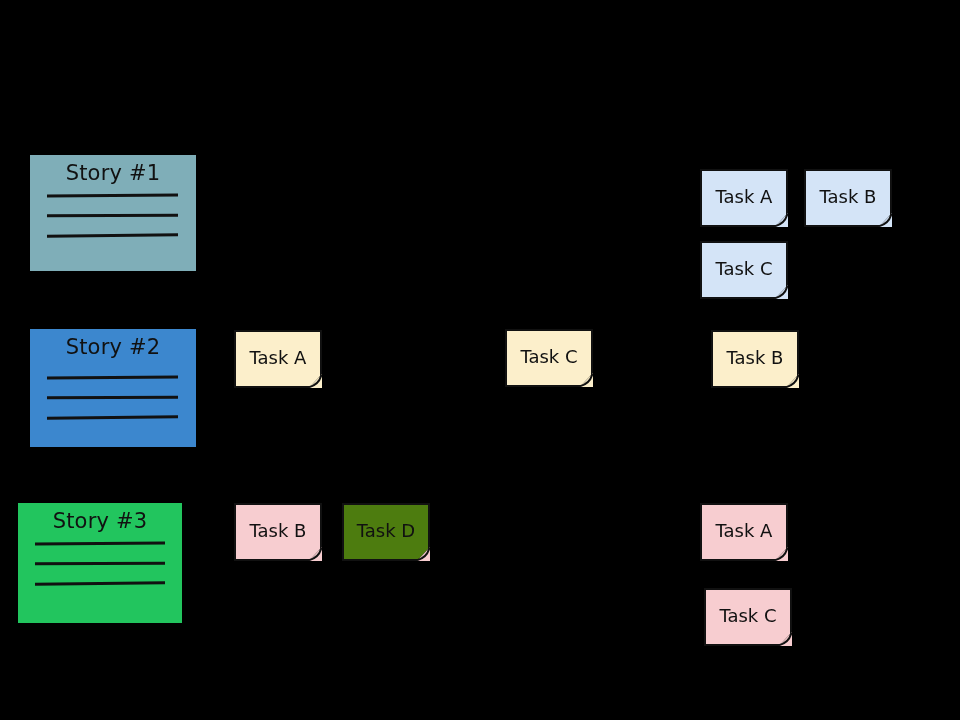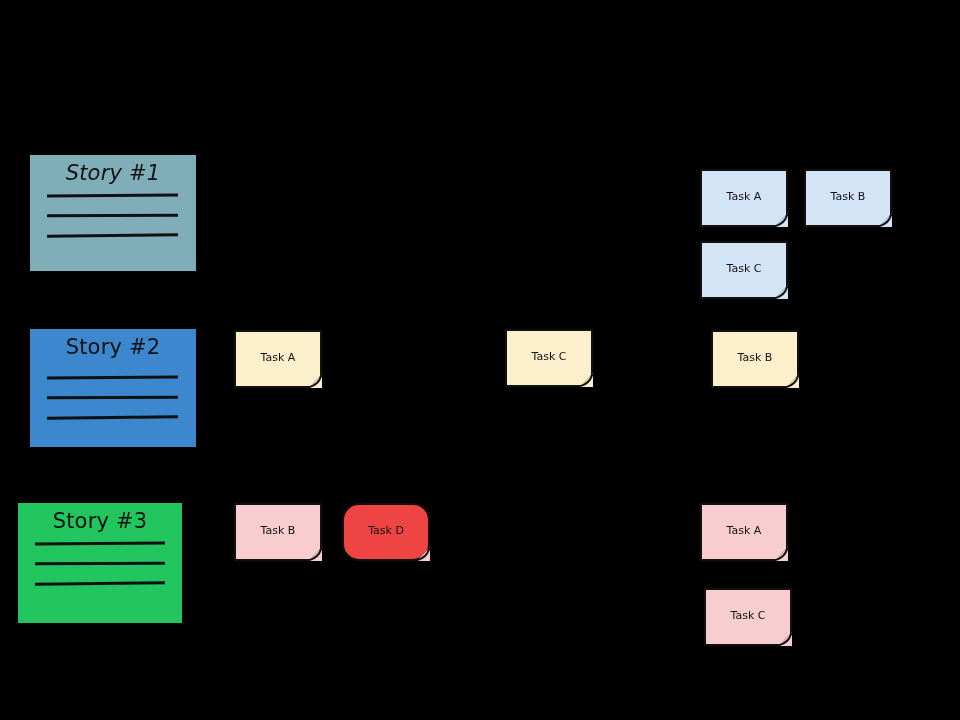--- a/index.html
+++ b/index.html
@@ -73,41 +73,41 @@
     
     clip-path: polygon(0 0, 100% 0, 100% 76%, 85% 100%, 0 100%);
   }
   .sticky-wrap {
     position: absolute;
     width: 88px;
     height: 58px;
   }
   .sticky-label {
     font-family: "DejaVu Sans", sans-serif;
-    font-size: 11px;
+    font-size: 18px;
     color: #111111;
     white-space: nowrap;
     user-select: none;
     margin-top: -3px;
   }
   .fold {
     position: absolute;
     right: 0;
     bottom: 0;
     width: 15px;
     height: 15px;
     pointer-events: none;
   }
   .fold svg { display: block; }
 </style>
 </head>
 <body>
 
 <div id="board">
-    <div class="story-card" style="left: 27px; top: 152px; width: 172px; height: 122px; background: rgb(127, 174, 184); font-style: italic;">
+    <div class="story-card" style="left: 27px; top: 152px; width: 172px; height: 122px; background: rgb(127, 174, 184);">
       <div class="story-title">Story #1</div>
       <div class="story-lines">
         <div class="story-line l1"></div>
         <div class="story-line l2"></div>
         <div class="story-line l3"></div>
       </div>
     </div>
     <div class="story-card" style="left: 27px; top: 326px; width: 172px; height: 124px; background: rgb(60, 135, 206); gap: 8px;">
       <div class="story-title">Story #2</div>
       <div class="story-lines">
@@ -195,21 +195,21 @@
         <span class="sticky-label">Task B</span>
       </div>
       <div class="fold">
         <svg width="15" height="15" viewBox="0 0 15 15">
           <path d="M15 1 L2 15 L15 15 Z" fill="#F7CDD0" stroke="none"></path>
           <path d="M14.5 1.5 C13 8 8.5 12.5 2 14.2" fill="none" stroke="#111111" stroke-width="2"></path>
         </svg>
       </div>
     </div>
     <div class="sticky-wrap" style="left: 342px; top: 503px;">
-      <div class="sticky" style="background: #ef4444; border-radius: 17px;">
+      <div class="sticky" style="background: #4d7c0f;">
         <span class="sticky-label">Task D</span>
       </div>
       <div class="fold">
         <svg width="15" height="15" viewBox="0 0 15 15">
           <path d="M15 1 L2 15 L15 15 Z" fill="#F7CDD0" stroke="none"></path>
           <path d="M14.5 1.5 C13 8 8.5 12.5 2 14.2" fill="none" stroke="#111111" stroke-width="2"></path>
         </svg>
       </div>
     </div>
     <div class="sticky-wrap" style="left: 700px; top: 503px;">

